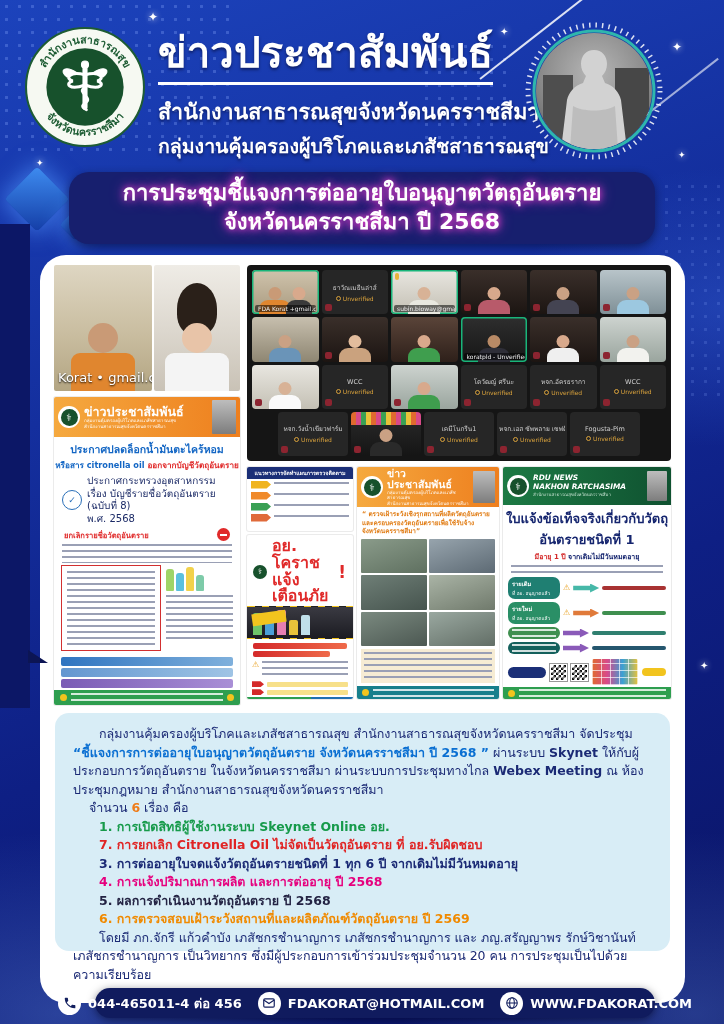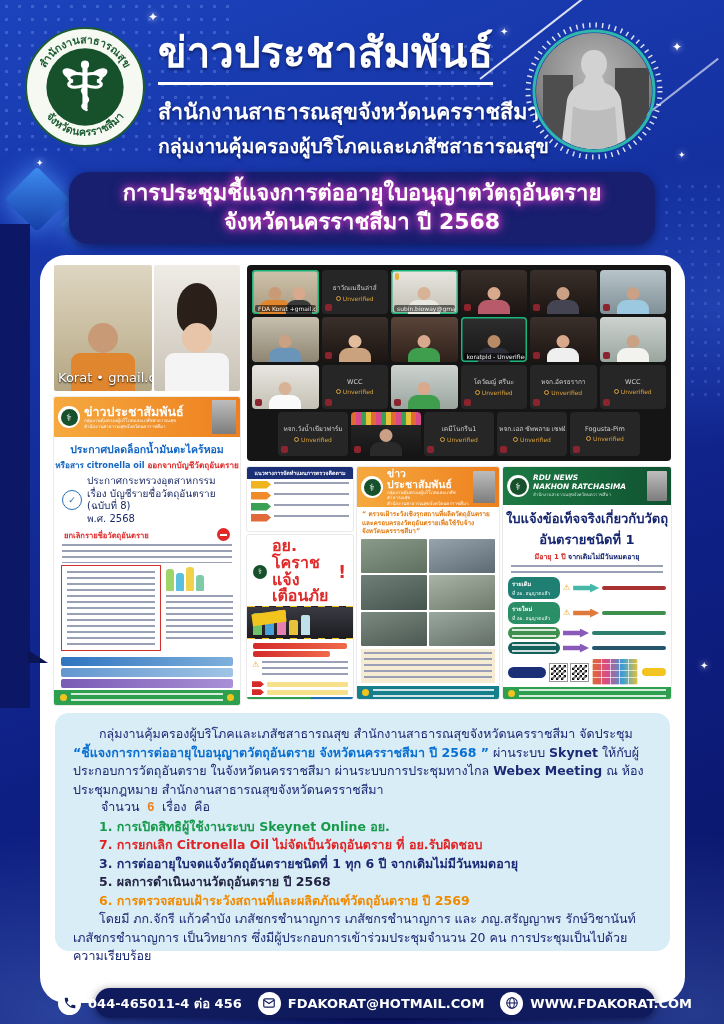--- a/index.html
+++ b/index.html
@@ -192,21 +192,21 @@
           display:flex;align-items:center;padding-left:28px;z-index:5;}
   .ribbon span{font-size:21px;font-weight:bold;color:#1c2d7a;}
   .fold{position:absolute;left:28px;top:650px;width:0;height:0;border-left:20px solid #0c1554;
         border-top:13px solid transparent;z-index:4;}
   
   .bluebox{position:absolute;left:15px;top:458px;width:615px;height:238px;background:#d8edf6;
            border-radius:14px;padding:12px 18px 8px;color:#1b2a75;font-size:12.5px;line-height:1.48;}
   .p-indent{text-indent:26px;}
   .hl{color:#0a6fd2;font-weight:bold;}
   .bold{font-weight:bold;}
-  .countline{margin-left:28px;font-family:Liberation Mono, monospace;}
+  .countline{margin-left:16px;}
   .cnum{color:#ef7d1a;font-weight:bold;}
   .item{margin-left:26px;font-weight:bold;}
   .c1{color:#169a4a;}.c2{color:#e02424;}.c3{color:#1b2a75;}.c4{color:#e6007e;}.c5{color:#232343;}.c6{color:#f08a00;}
   
   .footpill{position:absolute;left:95px;top:988px;width:560px;height:30px;background:#101b5e;border-radius:17px;
             display:flex;align-items:center;justify-content:center;gap:16px;z-index:6;
             box-shadow:0 2px 8px rgba(0,0,20,.5);}
   .fitem{display:flex;align-items:center;gap:7px;color:#fff;font-weight:bold;font-size:13px;white-space:nowrap;}
   .fic{width:23px;height:23px;border-radius:50%;background:#fff;display:flex;align-items:center;justify-content:center;flex:none;}
   .fic svg{width:14px;height:14px;}
@@ -672,20 +672,21 @@
         </div>
       </div>
     </div>
 
     <div class="bluebox">
       <div class="p-indent"><span>กลุ่มงานคุ้มครองผู้บริโภคและเภสัชสาธารณสุข สำนักงานสาธารณสุขจังหวัดนครราชสีมา จัดประชุม </span><span class="hl">“ชี้แจงการการต่ออายุใบอนุญาตวัตถุอันตราย จังหวัดนครราชสีมา ปี 2568 ”</span><span> ผ่านระบบ </span><span class="bold">Skynet</span><span> ให้กับผู้ประกอบการวัตถุอันตราย ในจังหวัดนครราชสีมา ผ่านระบบการประชุมทางไกล </span><span class="bold">Webex Meeting</span><span> ณ ห้องประชุมกฎหมาย สำนักงานสาธารณสุขจังหวัดนครราชสีมา</span></div>
       <div class="countline"><span>จำนวน </span><span class="cnum">6</span><span> เรื่อง คือ</span></div>
       <div class="item c1">1. การเปิดสิทธิผู้ใช้งานระบบ Skeynet Online อย.</div>
       <div class="item c2">7. การยกเลิก Citronella Oil ไม่จัดเป็นวัตถุอันตราย ที่ อย.รับผิดชอบ</div>
       <div class="item c3">3. การต่ออายุใบจดแจ้งวัตถุอันตรายชนิดที่ 1 ทุก 6 ปี จากเดิมไม่มีวันหมดอายุ</div>
+      <div class="item c4">4. การแจ้งปริมาณการผลิต และการต่ออายุ ปี 2568</div>
       <div class="item c5">5. ผลการดำเนินงานวัตถุอันตราย ปี 2568</div>
       <div class="item c6">6. การตรวจสอบเฝ้าระวังสถานที่และผลิตภัณฑ์วัตถุอันตราย ปี 2569</div>
       <div class="p-indent">โดยมี ภก.จักรี แก้วคำบัง เภสัชกรชำนาญการ เภสัชกรชำนาญการ และ ภญ.สรัญญาพร รักษ์วิชานันท์ เภสัชกรชำนาญการ เป็นวิทยากร ซึ่งมีผู้ประกอบการเข้าร่วมประชุมจำนวน 20 คน การประชุมเป็นไปด้วยความเรียบร้อย</div>
     </div>
   </div>
 
   <div class="fold"></div>
 
   <div class="footpill">
     <div class="fitem">

